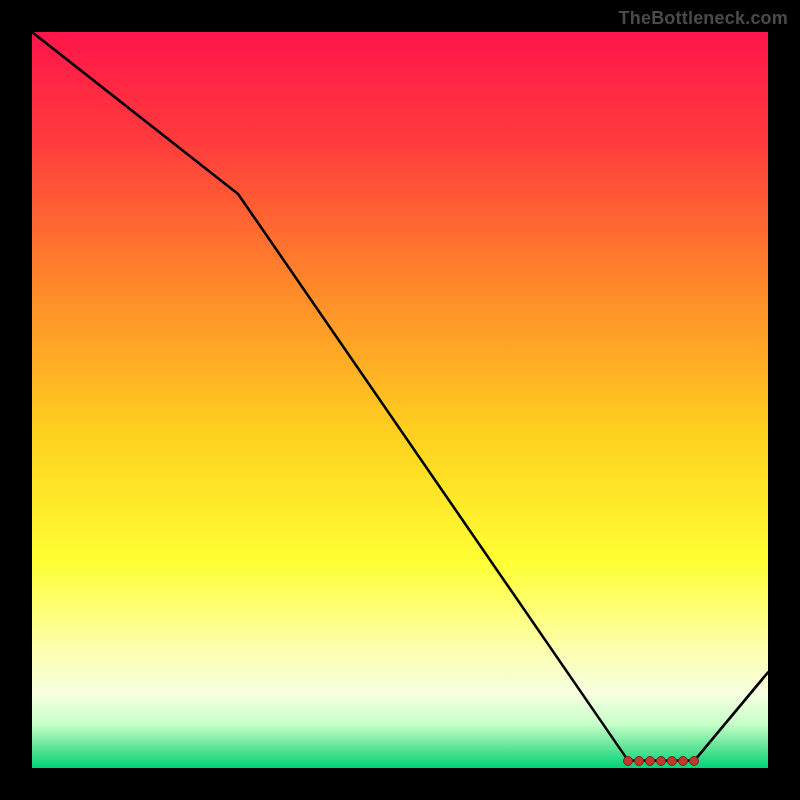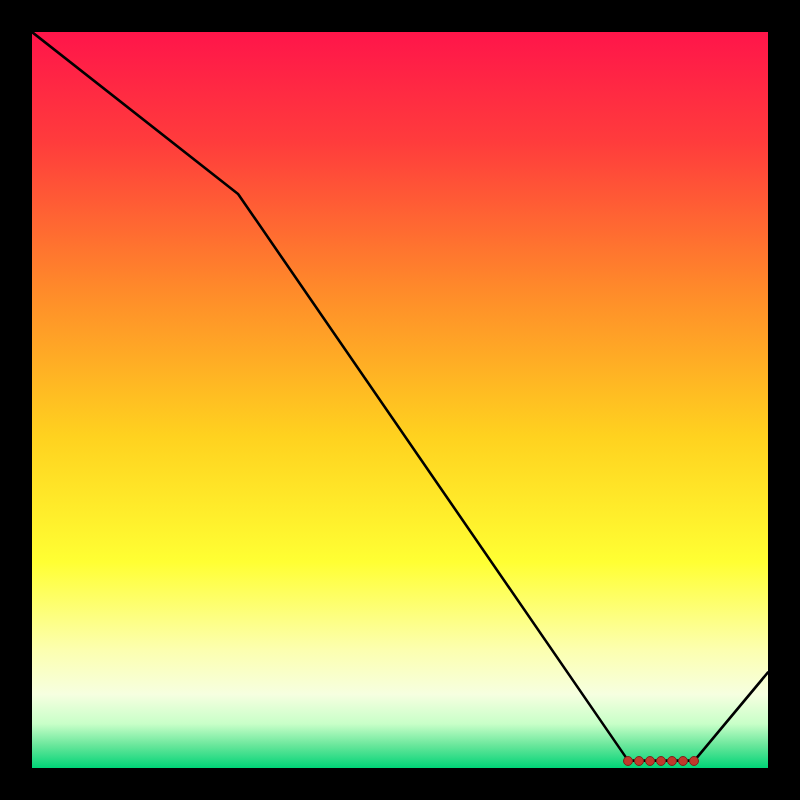--- a/index.html
+++ b/index.html
@@ -43,20 +43,21 @@
     font-weight: 600;
     color: #4a4a4a;
     letter-spacing: 0.2px;
     user-select: none;
   }
 </style>
 </head>
 <body>
 
 <div class="canvas">
+  <div class="watermark">TheBottleneck.com</div>
   <div class="plot-area">
     <svg class="gradient-bg" viewBox="0 0 100 100" preserveAspectRatio="none">
       <defs>
         <linearGradient id="bg-grad" x1="0" y1="0" x2="0" y2="1">
             <stop offset="0%" stop-color="#ff154a"></stop>
             <stop offset="15%" stop-color="#ff3c3c"></stop>
             <stop offset="35%" stop-color="#ff8a2a"></stop>
             <stop offset="55.00000000000001%" stop-color="#ffd21f"></stop>
             <stop offset="72%" stop-color="#ffff33"></stop>
             <stop offset="84%" stop-color="#fcffb0"></stop>

